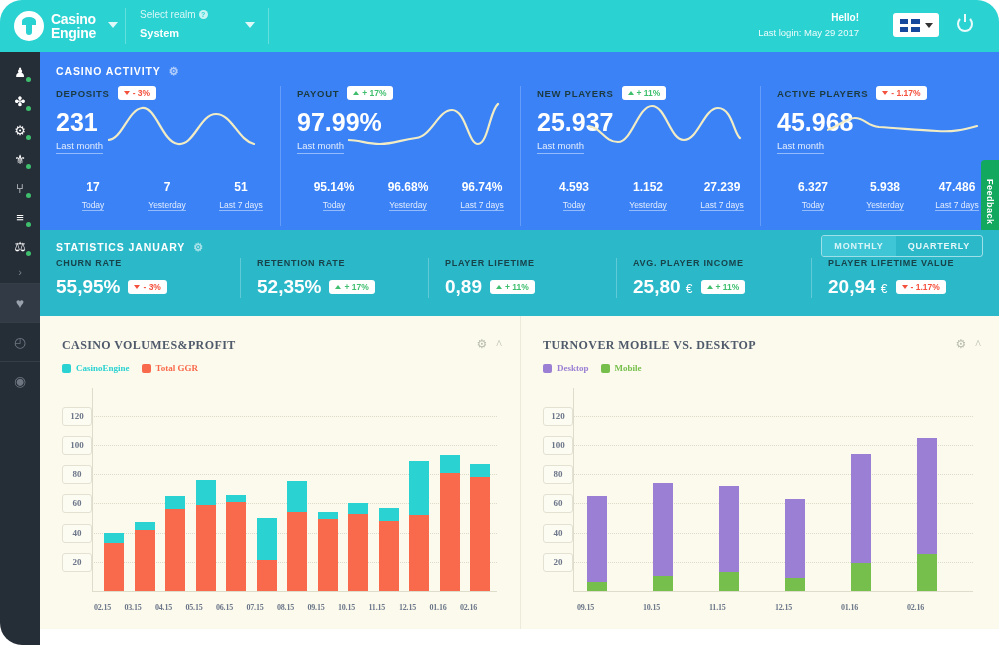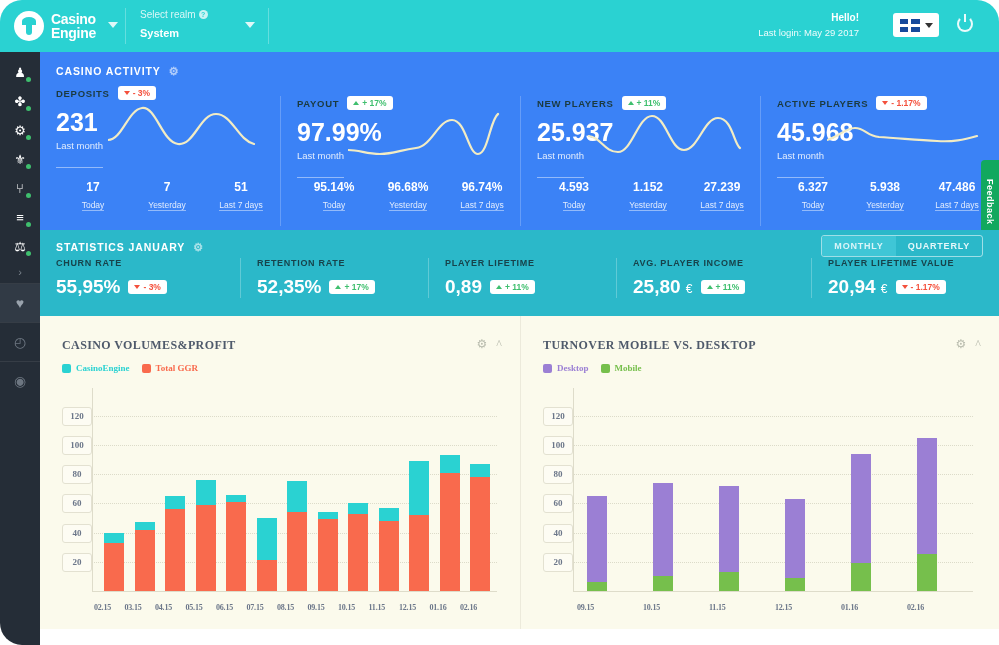--- a/index.html
+++ b/index.html
@@ -134,33 +134,33 @@
   .band-title {
     font-size: 10.5px; font-weight: bold; color: #ffffff; letter-spacing: 0.9px;
     display: flex; align-items: center;
   }
   .gear-sm {
     display: inline-block; width: 10px; height: 10px; margin-left: 8px;
     color: rgba(255,255,255,0.6); font-size: 11px; line-height: 10px;
   }
   .act-cards { position: absolute; left: 0; top: 34px; width: 959px; height: 140px; display: flex; }
   .act-card { position: relative; padding: 0 16px; }
-  .act-card + .act-card { border-left: 1px solid rgba(255,255,255,0.22); margin-top: 10px; }
+  .act-card + .act-card { border-left: 1px solid rgba(255,255,255,0.22); }
   .act-head { display: flex; align-items: center; gap: 8px; }
   .act-name { font-size: 9.5px; font-weight: bold; color: #1b3a3f; letter-spacing: 0.7px; }
   .badge {
     background: #fff; border-radius: 3px; padding: 2px 6px; font-size: 8.5px;
     font-weight: bold; display: inline-flex; align-items: center; gap: 3px;
   }
   .badge.up { color: #3fbf6e; }
   .badge.down { color: #f4503c; }
   .tri-up { width:0;height:0;border-left:3.5px solid transparent;border-right:3.5px solid transparent;border-bottom:4px solid #3fbf6e; }
   .tri-dn { width:0;height:0;border-left:3.5px solid transparent;border-right:3.5px solid transparent;border-top:4px solid #f4503c; }
   .act-big { color: #fff; font-size: 25px; font-weight: bold; margin-top: 10px; line-height: 1; }
-  .act-sub { color: rgba(255,255,255,0.85); font-size: 9.5px; margin-top: 5px; border-bottom: 1px solid rgba(255,255,255,0.45); display: inline-block; padding-bottom: 16px; }
+  .act-sub { color: rgba(255,255,255,0.85); font-size: 9.5px; margin-top: 5px; border-bottom: 1px solid rgba(255,255,255,0.45); display: inline-block; padding-bottom: 2px; }
   .act-foot { position: absolute; left: 16px; bottom: 14px; display: flex; gap: 0; }
   .act-foot-item { text-align: center; }
   .act-foot-v { color: #fff; font-size: 12px; font-weight: bold; }
   .act-foot-l { color: rgba(255,255,255,0.85); font-size: 8.5px; margin-top: 3px; border-bottom: 1px solid rgba(255,255,255,0.45); display: inline-block; }
   .spark { position: absolute; right: 12px; top: 14px; }
 
   
   .band-stats {
     position: absolute; left: 40px; top: 230px; width: 959px; height: 86px;
     background: #2bb8c9;

